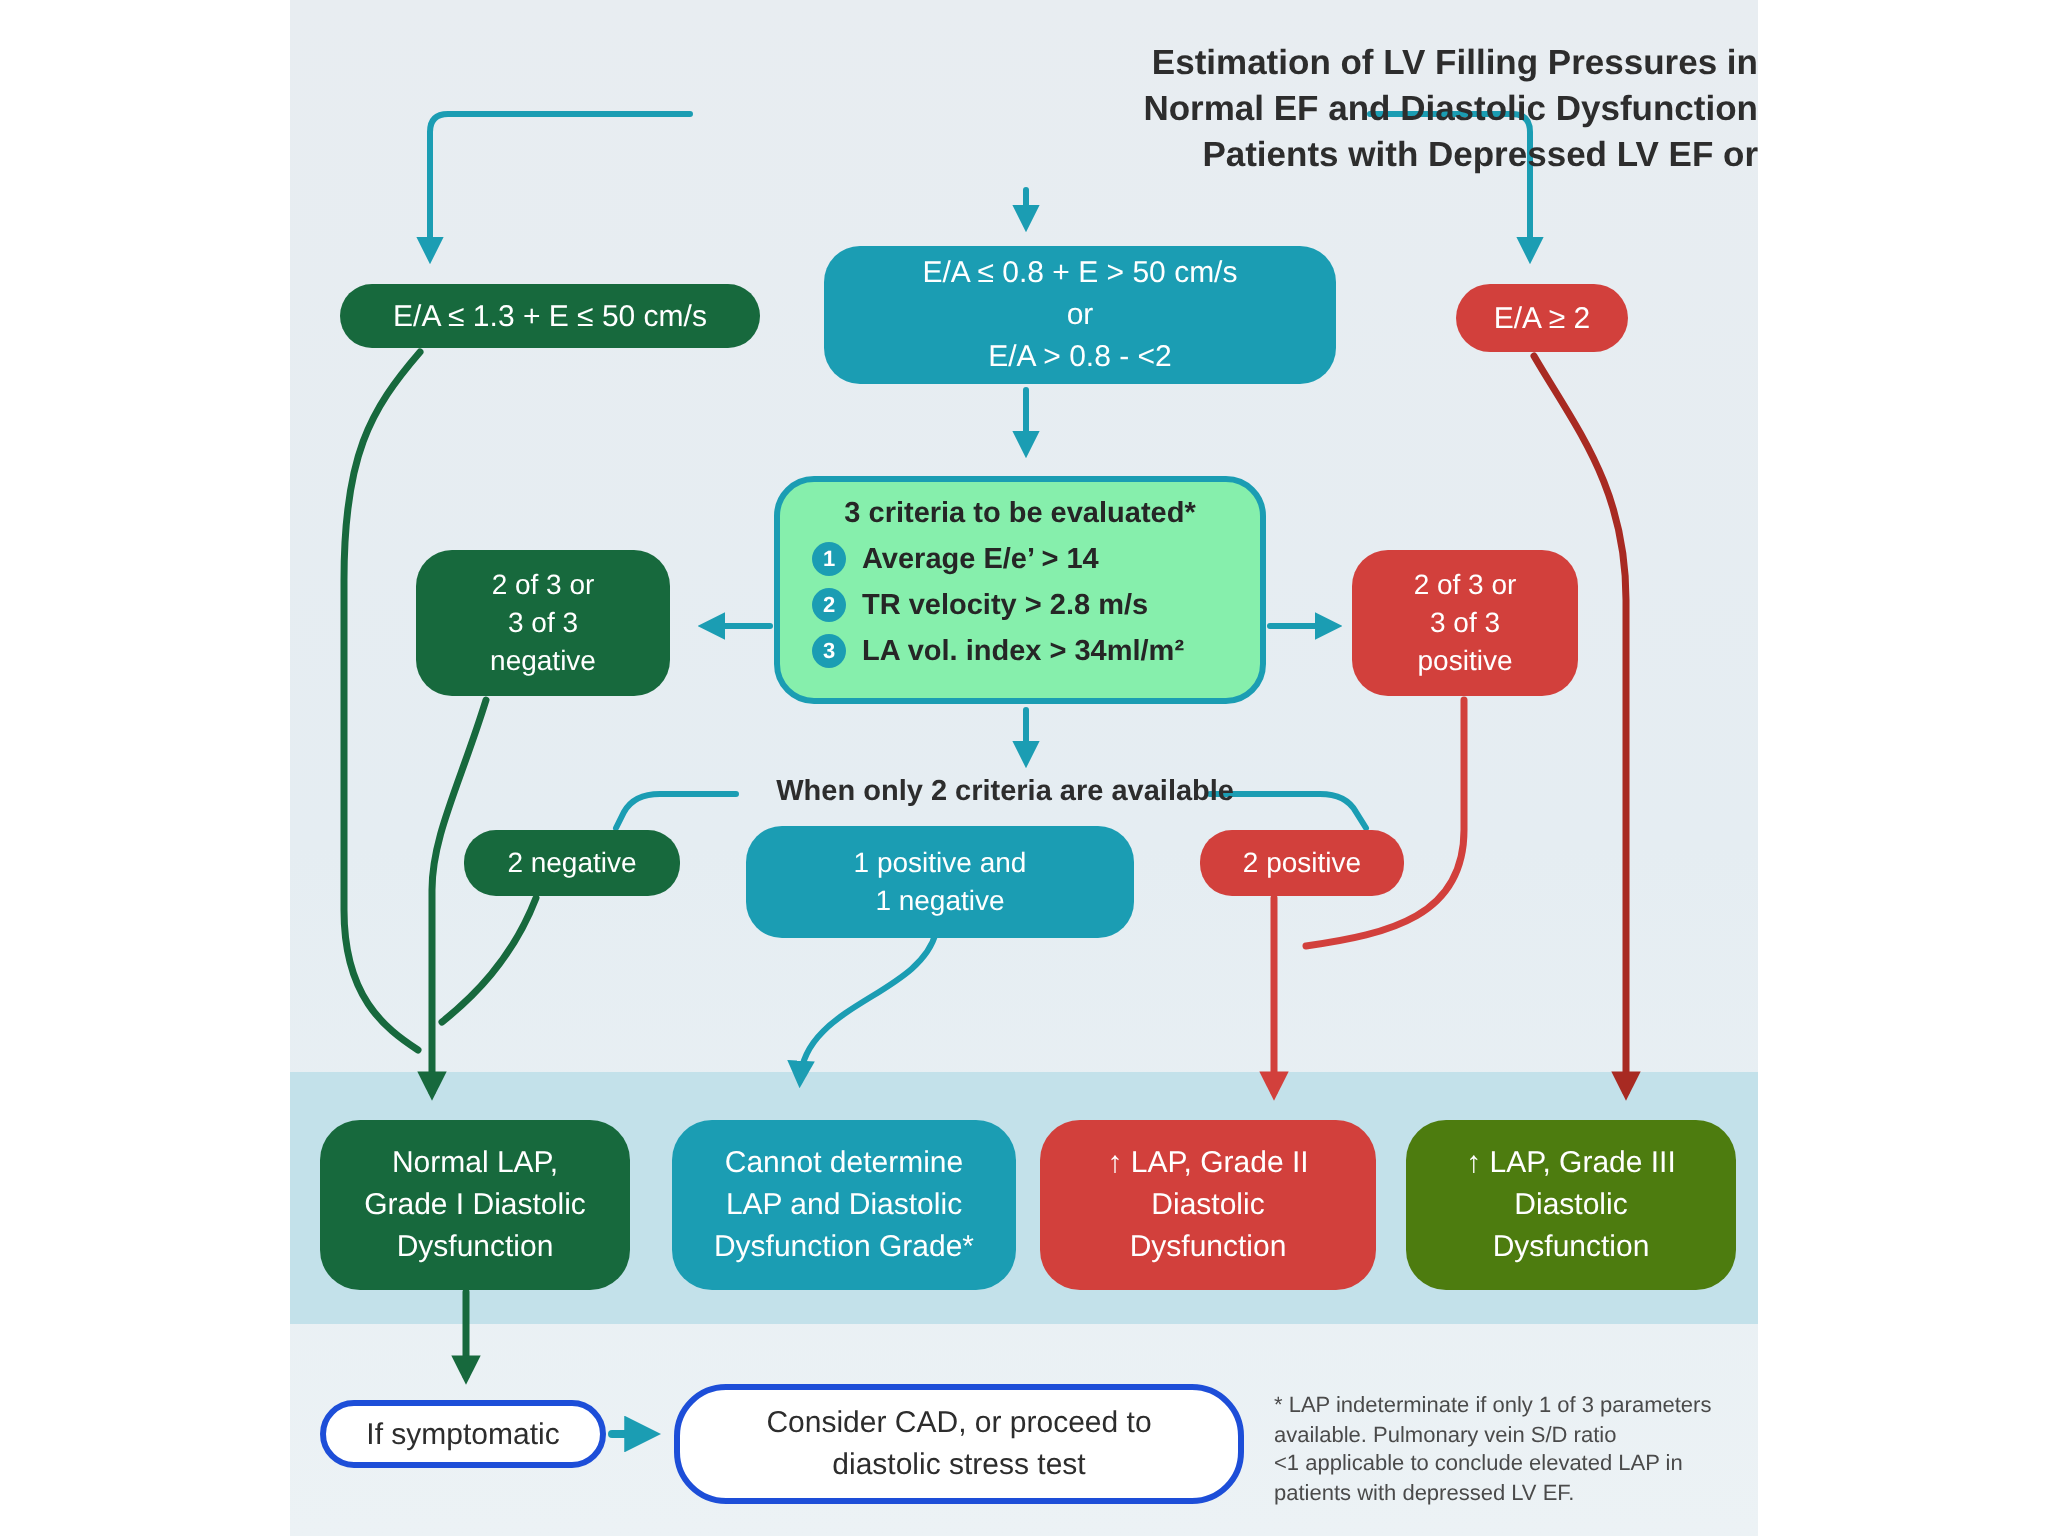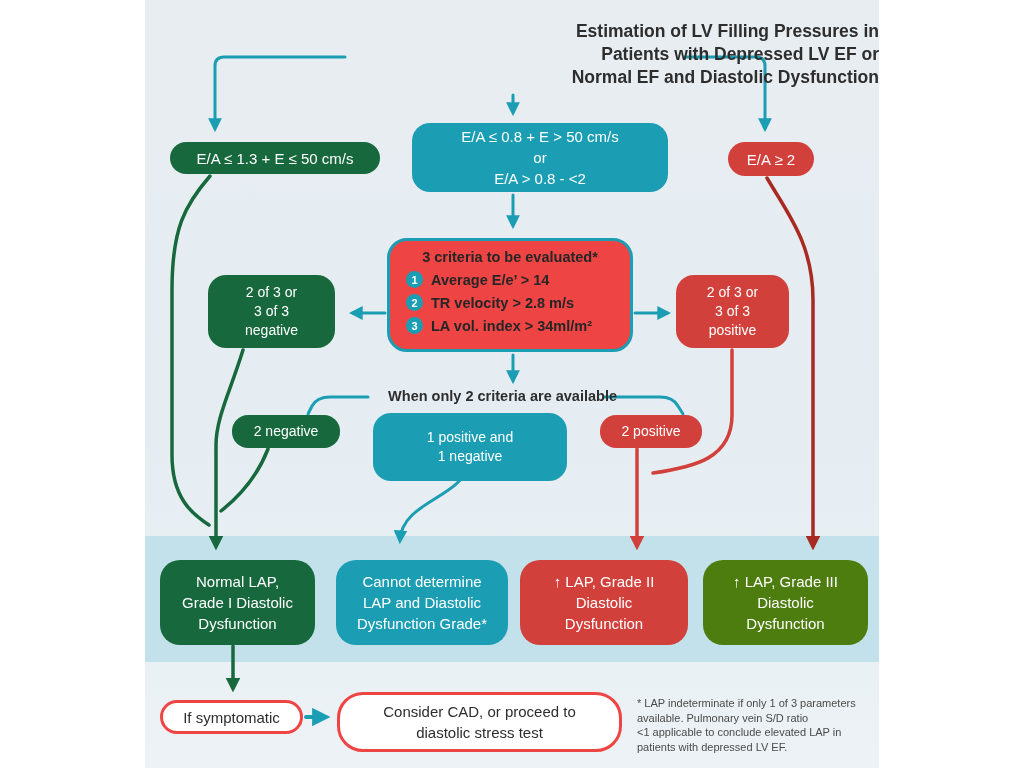--- a/index.html
+++ b/index.html
@@ -8,27 +8,27 @@
   #content-bg{position:absolute;left:145px;top:0;width:734px;height:768px;
          background:linear-gradient(180deg,#e8edf1 0%,#e5edf2 55%,#ecf2f5 100%);}
   #band{position:absolute;left:145px;top:536px;width:734px;height:126px;background:#c3e1ea;}
   svg.edges{position:absolute;left:0;top:0;z-index:2;}
   .node{position:absolute;z-index:3;display:flex;flex-direction:column;align-items:center;
         justify-content:center;color:#ffffff;font-weight:normal;text-align:center;line-height:19px;}
   .green{background:#17693d;}
   .teal{background:#1b9db3;}
   .red{background:#d2403c;}
   .darkred{background:#4d7c0f;}
-  .outline{background:#ffffff;border:3px solid #ef4444;color:#2d2d2d;}
+  .outline{background:#ffffff;border:3px solid #1d4ed8;color:#2d2d2d;}
   .title{position:absolute;left:145px;top:20px;width:734px;text-align:right;z-index:3;
          color:#2d2d2d;font-weight:bold;font-size:17.5px;line-height:23px;}
   .whenlabel{position:absolute;left:355px;top:388px;width:262px;text-align:right;z-index:3;
          color:#2d2d2d;font-weight:bold;font-size:14.5px;}
   .crit{position:absolute;left:387px;top:238px;width:246px;height:114px;z-index:3;
-        background:#ef4444;border:3px solid #1b9db3;border-radius:20px;box-sizing:border-box;
+        background:#86efac;border:3px solid #1b9db3;border-radius:20px;box-sizing:border-box;
         color:#262626;font-weight:bold;font-size:14.5px;}
   .crit-title{text-align:center;margin-top:8px;}
   .crit-row{display:flex;align-items:center;margin:6px 0 0 16px;}
   .badge{width:17px;height:17px;border-radius:50%;background:#1b9db3;color:#fff;
          font-size:11px;font-weight:bold;display:flex;align-items:center;justify-content:center;
          margin-right:8px;flex:0 0 17px;}
   .footnote{position:absolute;left:637px;top:696px;width:250px;z-index:3;
             color:#4a4a4a;font-size:11px;line-height:14.5px;}
   .fs15{font-size:15px;} .fs14{font-size:14px;} .lh21{line-height:21px;}
 </style>
@@ -75,22 +75,22 @@
 
       <path stroke="#d2403c" stroke-width="3.5" d="M637,449 L637,546" marker-end="url(#ah-red)"></path>
       <path stroke="#d2403c" stroke-width="3.5" d="M732,350 L732,415 C732,458 695,467 653,473"></path>
 
       <path stroke="#a82a22" stroke-width="3.5" d="M767,178 C788,214 813,244 813,300 L813,546" marker-end="url(#ah-darkred)"></path>
     </g>
   </svg>
 
   <div class="title">
     <span style="display:block">Estimation of LV Filling Pressures in</span>
+    <span style="display:block">Normal EF and Diastolic Dysfunction</span>
     <span style="display:block">Patients with Depressed LV EF or</span>
-    <span style="display:block">Normal EF and Diastolic Dysfunction</span>
   </div>
 
   <div class="node green fs15" style="left:170px;top:142px;width:210px;height:32px;border-radius:16px;">
     <span>E/A ≤ 1.3 + E ≤ 50 cm/s</span>
   </div>
   <div class="node teal fs15" style="left:412px;top:123px;width:256px;height:69px;border-radius:18px;line-height:21px;">
     <span>E/A ≤ 0.8 + E &gt; 50 cm/s</span>
     <span>or</span>
     <span>E/A &gt; 0.8 - &lt;2</span>
   </div>
@@ -122,21 +122,21 @@
   <div class="node red fs14" style="left:676px;top:275px;width:113px;height:73px;border-radius:18px;">
     <span>2 of 3 or</span>
     <span>3 of 3</span>
     <span>positive</span>
   </div>
 
   <div class="whenlabel">When only 2 criteria are available</div>
   <div class="node green fs14" style="left:232px;top:415px;width:108px;height:33px;border-radius:16px;justify-content:center;">
     <span>2 negative</span>
   </div>
-  <div class="node teal fs14" style="left:373px;top:413px;width:194px;height:68px;border-radius:18px;">
+  <div class="node teal fs14" style="left:373px;top:413px;width:194px;height:56px;border-radius:18px;">
     <span>1 positive and</span>
     <span>1 negative</span>
   </div>
   <div class="node red fs14" style="left:600px;top:415px;width:102px;height:33px;border-radius:16px;">
     <span>2 positive</span>
   </div>
 
   <div class="node green fs15 lh21" style="left:160px;top:560px;width:155px;height:85px;border-radius:20px;">
     <span>Normal LAP,</span>
     <span>Grade I Diastolic</span>

